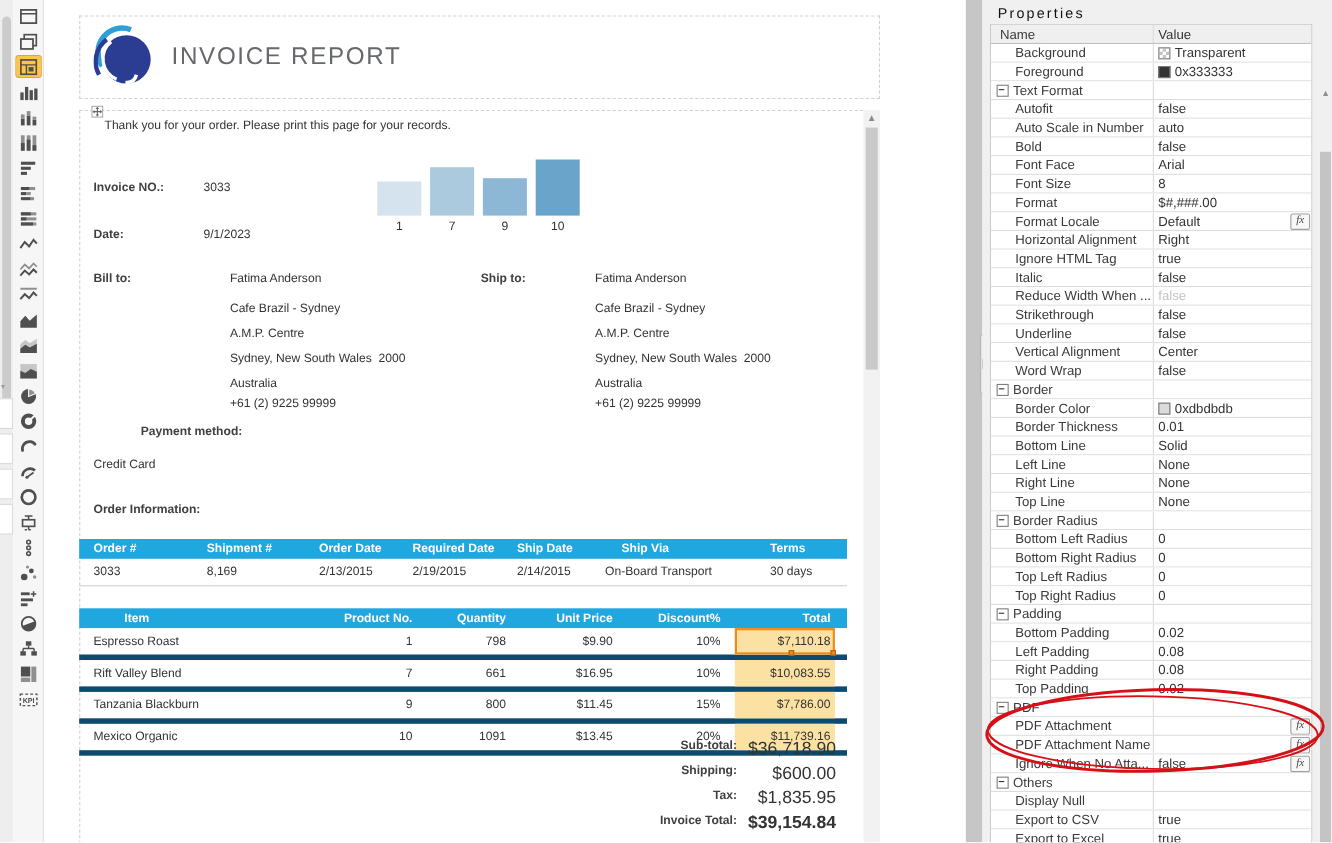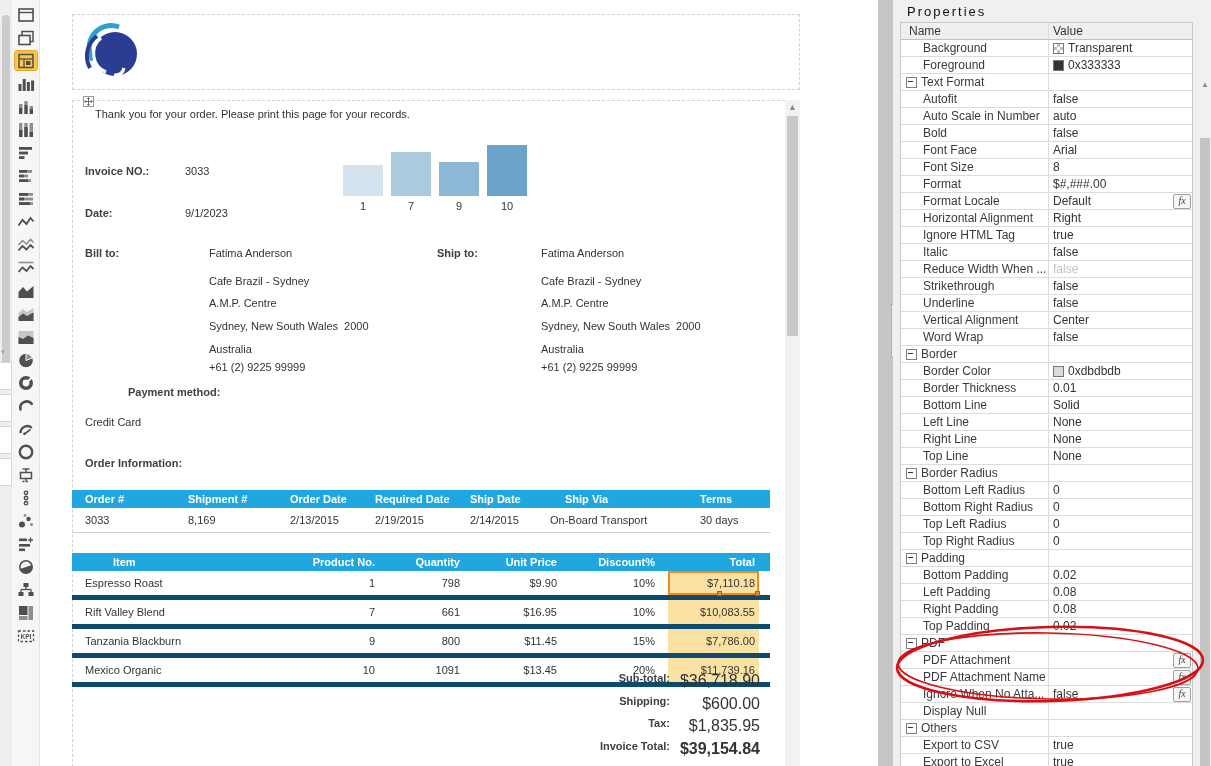--- a/index.html
+++ b/index.html
@@ -284,20 +284,21 @@
   <div class="abs dashed-band" style="left:72px;top:14px;width:726px;height:74px;"></div>
   <div class="abs dashed-band" id="band-body" style="left:72px;top:100px;width:726px;height:666px;"></div>
 
   <svg class="abs" style="left:85px;top:22px;" width="54" height="58" viewBox="0 0 54 58">
     <path d="M8,38 A22,22 0 0 1 34,5" stroke="#2f9fd8" stroke-width="5" fill="none"></path>
     <path d="M5,46 A25,25 0 0 1 12,14" stroke="#2b3d92" stroke-width="4" fill="none"></path>
     <circle cx="30" cy="32" r="22" fill="#2b3d92"></circle>
     <path d="M16,16 A20,20 0 0 0 21,50" stroke="#ffffff" stroke-width="3" fill="none"></path>
     <path d="M29,53 q8,1 10,-7" stroke="#ffffff" stroke-width="3.2" fill="none"></path>
   </svg>
+  <div class="abs" id="report-title" style="left:156px;top:38px;">INVOICE REPORT</div>
 
   <svg class="abs" style="left:83px;top:96px;" width="11" height="11" viewBox="0 0 11 11">
     <rect x="0.5" y="0.5" width="10" height="10" fill="#fff" stroke="#9a9a9a"></rect>
     <path d="M5.5,2 L5.5,9 M2,5.5 L9,5.5" stroke="#666" stroke-width="1"></path>
     <path d="M5.5,1 l-1.6,2 h3.2 Z M5.5,10 l-1.6,-2 h3.2 Z M1,5.5 l2,-1.6 v3.2 Z M10,5.5 l-2,-1.6 v3.2 Z" fill="#666"></path>
   </svg>
   <div class="abs val" style="left:95px;top:108px;">Thank you for your order. Please print this page for your records.</div>
 
   <div class="abs lbl" style="left:85px;top:165px;">Invoice NO.:</div>
   <div class="abs val" style="left:185px;top:165px;">3033</div>
@@ -748,33 +749,33 @@
           <div class="prow">
             <div class="pname">
               <span>Ignore When No Atta...</span>
             </div>
             <div class="pval">
               <span>false</span>
               <span class="fx-btn">fx</span>
             </div>
           </div>
           <div class="prow">
-            <div class="pname">
-              <span>Display Null</span>
-            </div>
-            <div class="pval">
-              <span></span>
-            </div>
-          </div>
-          <div class="prow">
             <div class="pname grp">
               <span class="gbox">
                 <i></i>
               </span>
               <span>Others</span>
+            </div>
+            <div class="pval">
+              <span></span>
+            </div>
+          </div>
+          <div class="prow">
+            <div class="pname">
+              <span>Display Null</span>
             </div>
             <div class="pval">
               <span></span>
             </div>
           </div>
           <div class="prow">
             <div class="pname">
               <span>Export to CSV</span>
             </div>
             <div class="pval">

